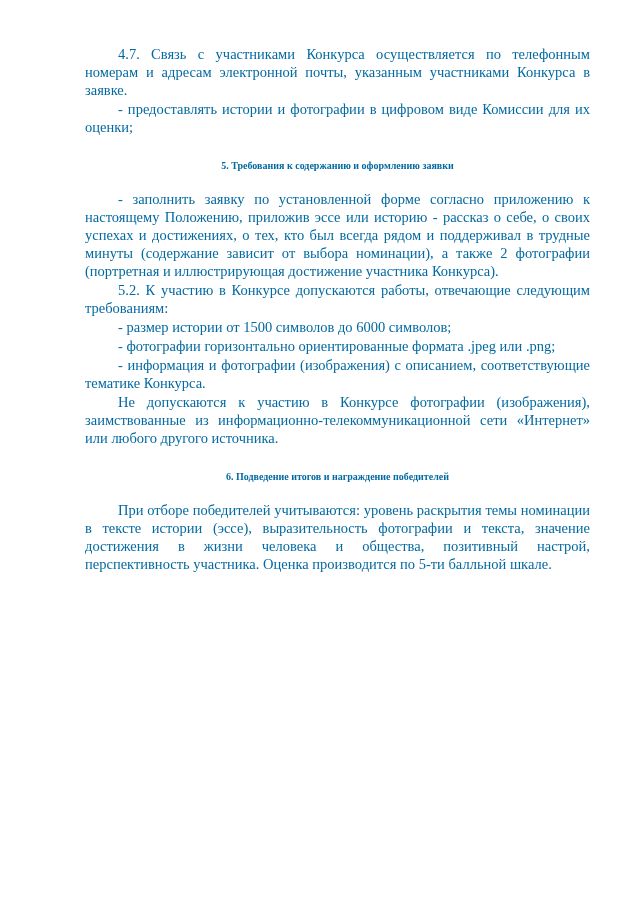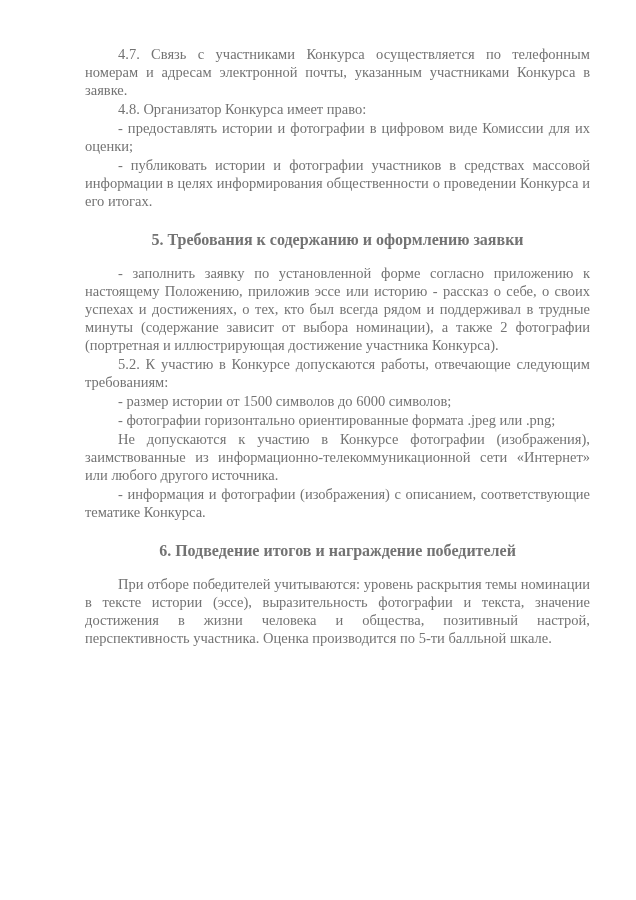--- a/index.html
+++ b/index.html
@@ -10,57 +10,55 @@
   body {
     width: 636px;
     height: 900px;
     overflow: hidden;
   }
   .page {
     box-sizing: border-box;
     width: 636px;
     height: 900px;
     background: #ffffff;
-    color: #737373;
+    color: #0369a1;
     font-family: "Liberation Serif", "DejaVu Serif", serif;
     font-size: 14.5px;
     line-height: 18px;
     padding: 45px 46px 20px 85px;
   }
   .para {
     margin: 0 0 1px 0;
     text-align: justify;
     text-indent: 33px;
   }
   .para.list-item {
     margin-top: 0;
   }
   .heading {
     font-weight: bold;
     text-align: center;
     text-indent: 0;
     margin: 21px 0 15px 0;
-    font-size: 16px;
+    font-size: 10px;
     line-height: 18px;
   }
 </style>
 </head>
 <body>
 
 <div class="page">
   <p class="para">4.7. Связь с участниками Конкурса осуществляется по телефонным номерам и адресам электронной почты, указанным участниками Конкурса в заявке.</p>
-  <p class="para">4.8. Организатор Конкурса имеет право:</p>
   <p class="para list-item">- предоставлять истории и фотографии в цифровом виде Комиссии для их оценки;</p>
-  <p class="para list-item">- публиковать истории и фотографии участников в средствах массовой информации в целях информирования общественности о проведении Конкурса и его итогах.</p>
 
   <h2 class="heading">5. Требования к содержанию и оформлению заявки</h2>
 
   <p class="para list-item">- заполнить заявку по установленной форме согласно приложению к настоящему Положению, приложив эссе или историю - рассказ о себе, о своих успехах и достижениях, о тех, кто был всегда рядом и поддерживал в трудные минуты (содержание зависит от выбора номинации), а также 2 фотографии (портретная и иллюстрирующая достижение участника Конкурса).</p>
   <p class="para">5.2. К участию в Конкурсе допускаются работы, отвечающие следующим требованиям:</p>
   <p class="para list-item">- размер истории от 1500 символов до 6000 символов;</p>
   <p class="para list-item">- фотографии горизонтально ориентированные формата .jpeg или .png;</p>
+  <p class="para list-item">- информация и фотографии (изображения) с описанием, соответствующие тематике Конкурса.</p>
   <p class="para">Не допускаются к участию в Конкурсе фотографии (изображения), заимствованные из информационно-телекоммуникационной сети «Интернет» или любого другого источника.</p>
-  <p class="para list-item">- информация и фотографии (изображения) с описанием, соответствующие тематике Конкурса.</p>
 
   <h2 class="heading">6. Подведение итогов и награждение победителей</h2>
 
   <p class="para">При отборе победителей учитываются: уровень раскрытия темы номинации в тексте истории (эссе), выразительность фотографии и текста, значение достижения в жизни человека и общества, позитивный настрой, перспективность участника. Оценка производится по 5-ти балльной шкале.</p>
 </div>
 
 </body></html>

